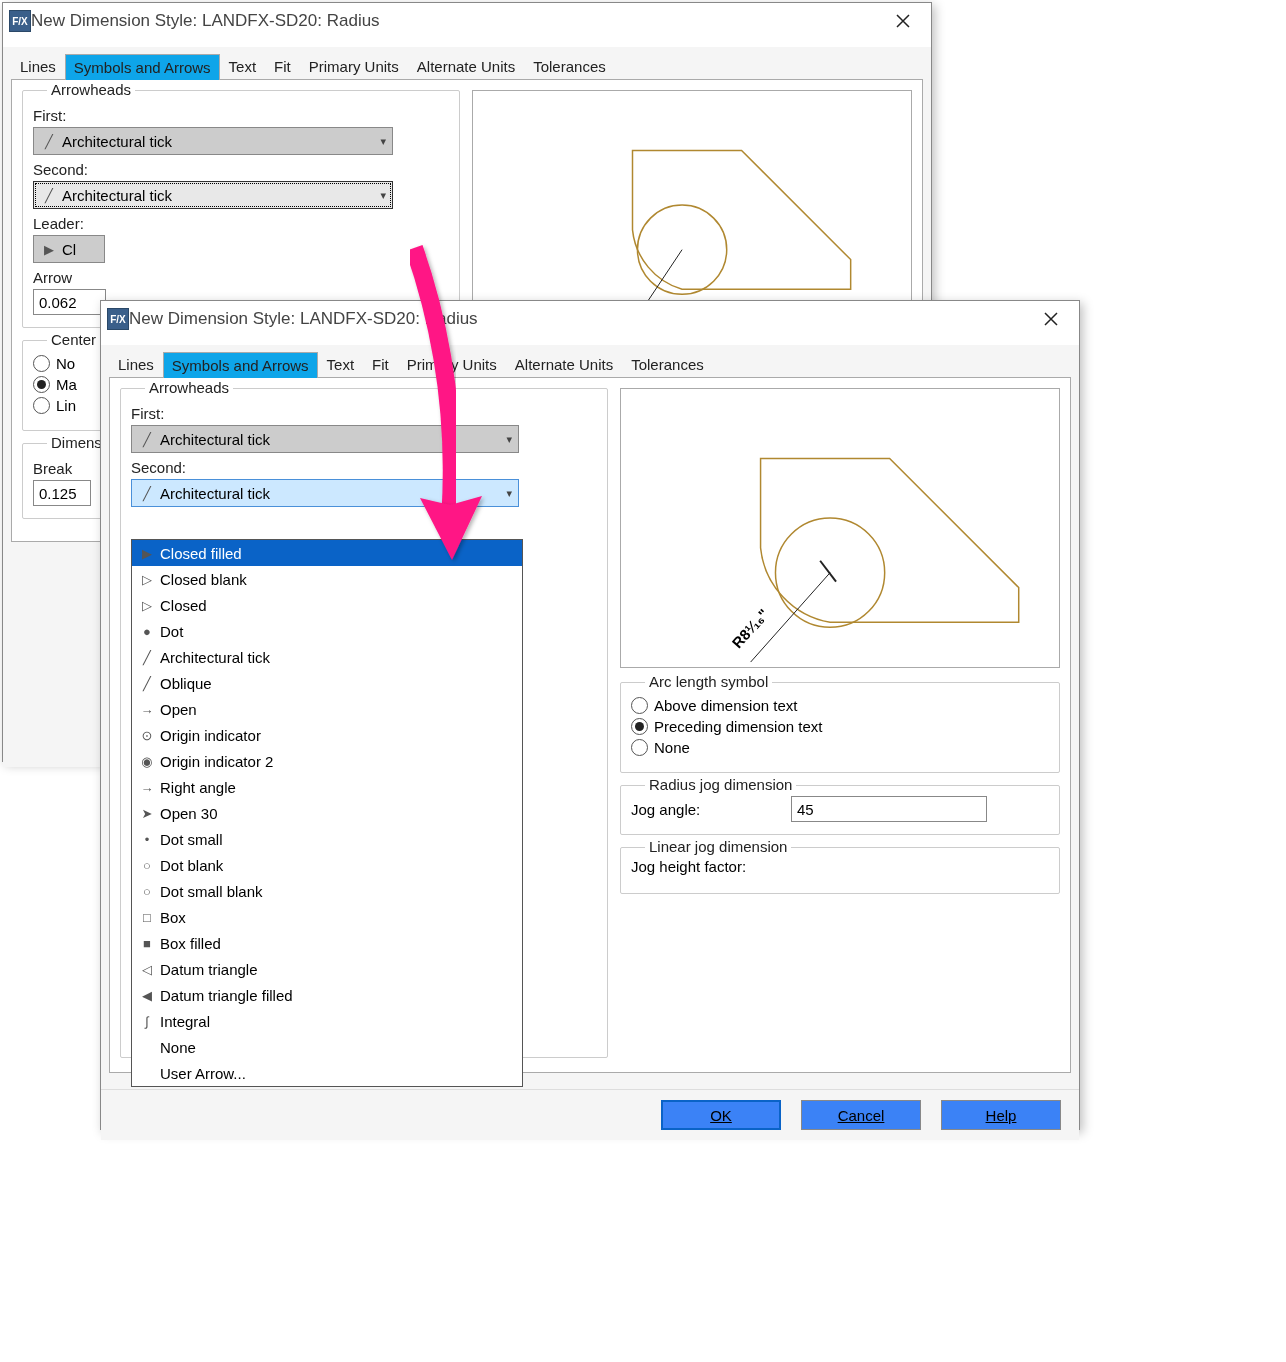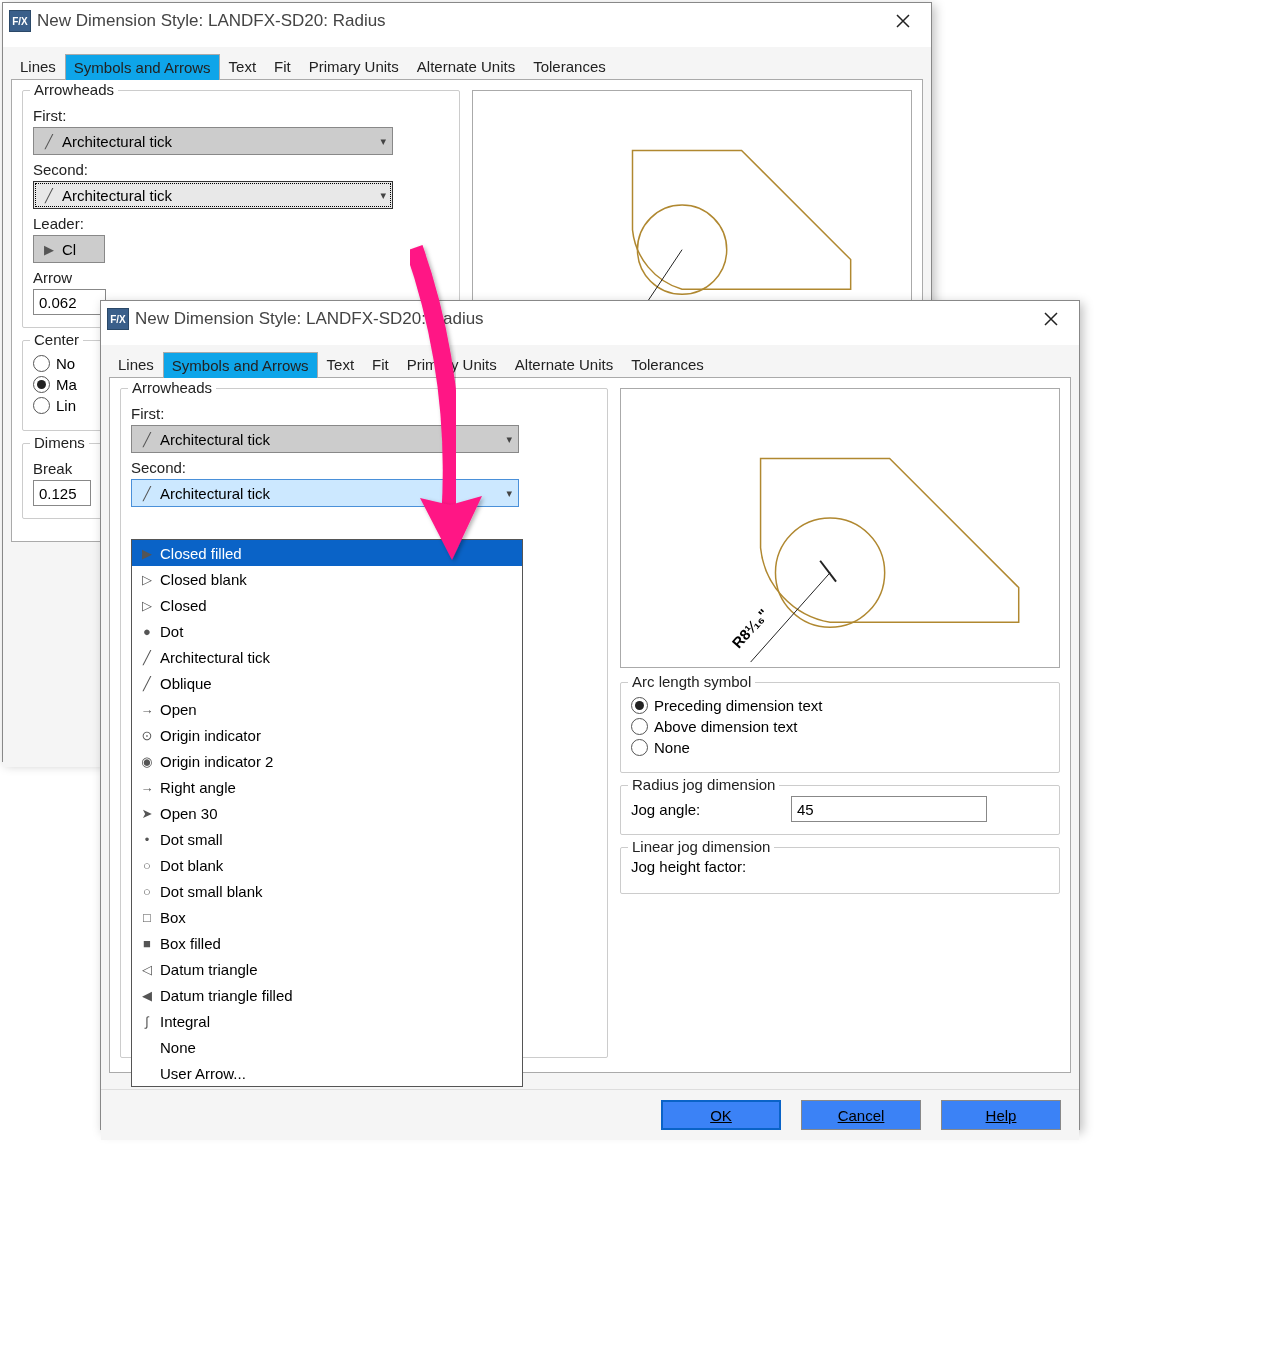--- a/index.html
+++ b/index.html
@@ -29,21 +29,21 @@
 .icon-square {
   width: 22px;
   height: 22px;
   background: #3a5f8a;
   color: #fff;
   font-size: 10px;
   font-weight: bold;
   display: flex;
   align-items: center;
   justify-content: center;
-  margin-right: 6px;
+  margin-right: 0;
   border: 1px solid #2a4868;
 }
 .title-spacer { flex: 1; }
 .close-btn {
   width: 44px;
   height: 30px;
   display: flex;
   align-items: center;
   justify-content: center;
   cursor: pointer;
@@ -83,21 +83,21 @@
 .fieldset {
   border: 1px solid #ccc;
   border-radius: 2px;
   padding: 10px 10px 12px 10px;
   margin-bottom: 12px;
   position: relative;
 }
 .fieldset-legend {
   position: absolute;
   top: -10px;
-  left: 7px;
+  left: 24px;
   background: #fff;
   padding: 0 4px;
   font-size: 15px;
   color: #222;
 }
 .field-label {
   margin: 6px 0 3px 0;
   color: #222;
 }
 .combo {
@@ -449,28 +449,28 @@
             <path d="M 140 70 L 270 70 L 400 200 L 400 235 L 210 235 A 85 85 0 0 1 140 160 Z" fill="none" stroke="#b08830" stroke-width="1.5"></path>
             <circle cx="210" cy="185" r="55" fill="none" stroke="#b08830" stroke-width="1.5"></circle>
             <line x1="210" y1="185" x2="130" y2="275" stroke="#222" stroke-width="1"></line>
             <line x1="200" y1="173" x2="216" y2="194" stroke="#222" stroke-width="2"></line>
             <text x="118" y="262" font-size="15" font-weight="bold" transform="rotate(-48 118 262)">R8¹⁄₁₆"</text>
           </svg>
         </div>
         <div class="fieldset">
           <div class="fieldset-legend">Arc length symbol</div>
           <div class="radio-row">
+              <div class="radio-circle"></div>
+              <span>Above dimension text</span>
+            </div>
+          <div class="radio-row">
               <div class="radio-circle">
                 <div class="radio-dot"></div>
               </div>
               <span>Preceding dimension text</span>
-            </div>
-          <div class="radio-row">
-              <div class="radio-circle"></div>
-              <span>Above dimension text</span>
             </div>
           <div class="radio-row">
               <div class="radio-circle"></div>
               <span>None</span>
             </div>
         </div>
         <div class="fieldset">
           <div class="fieldset-legend">Radius jog dimension</div>
           <div class="row-inline">
             <span style="width:160px;">Jog angle:</span>

